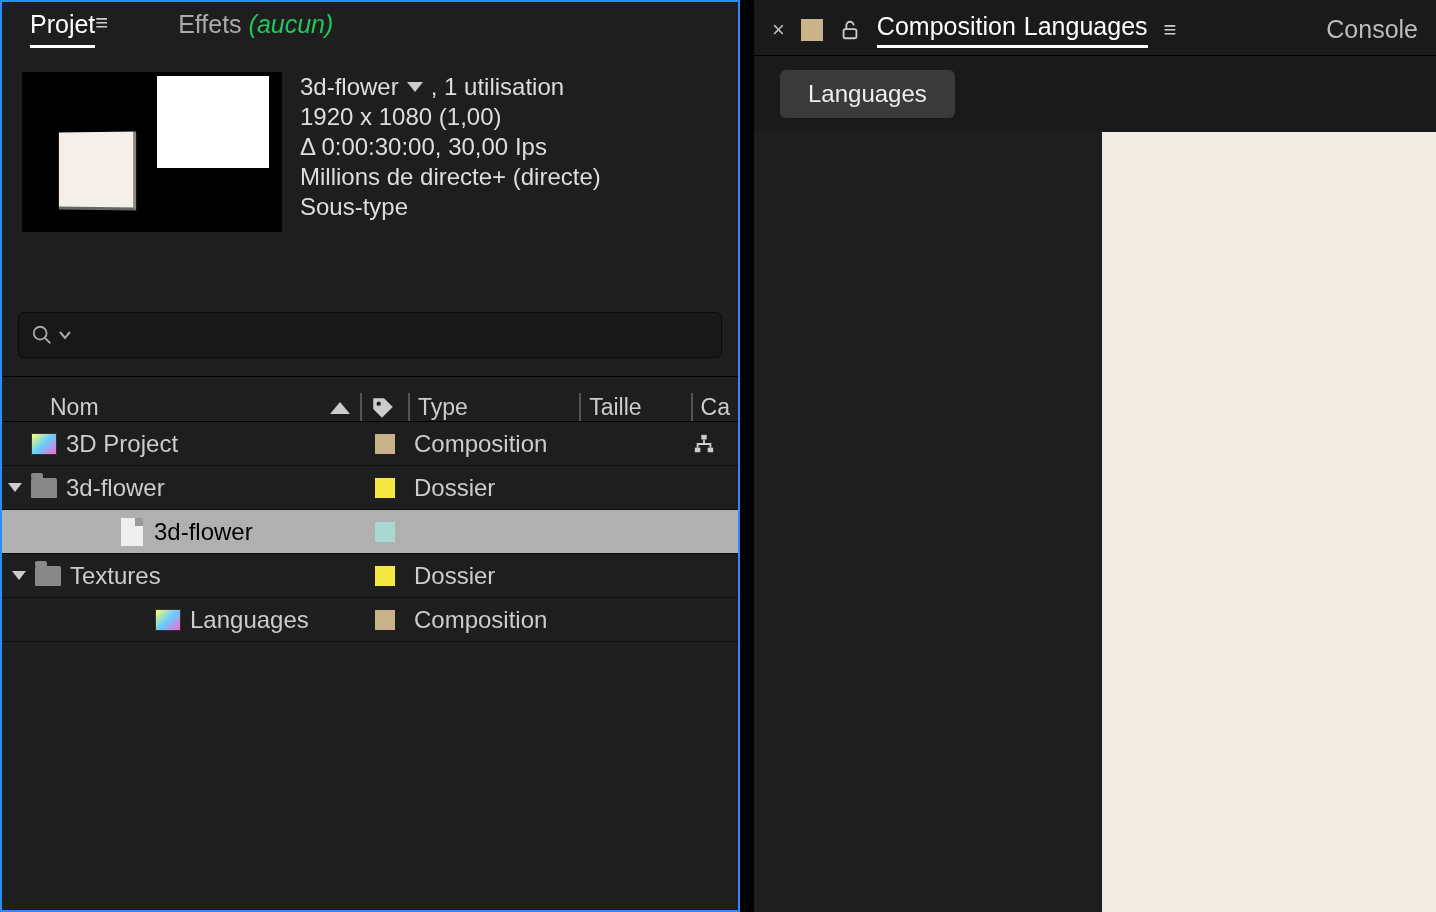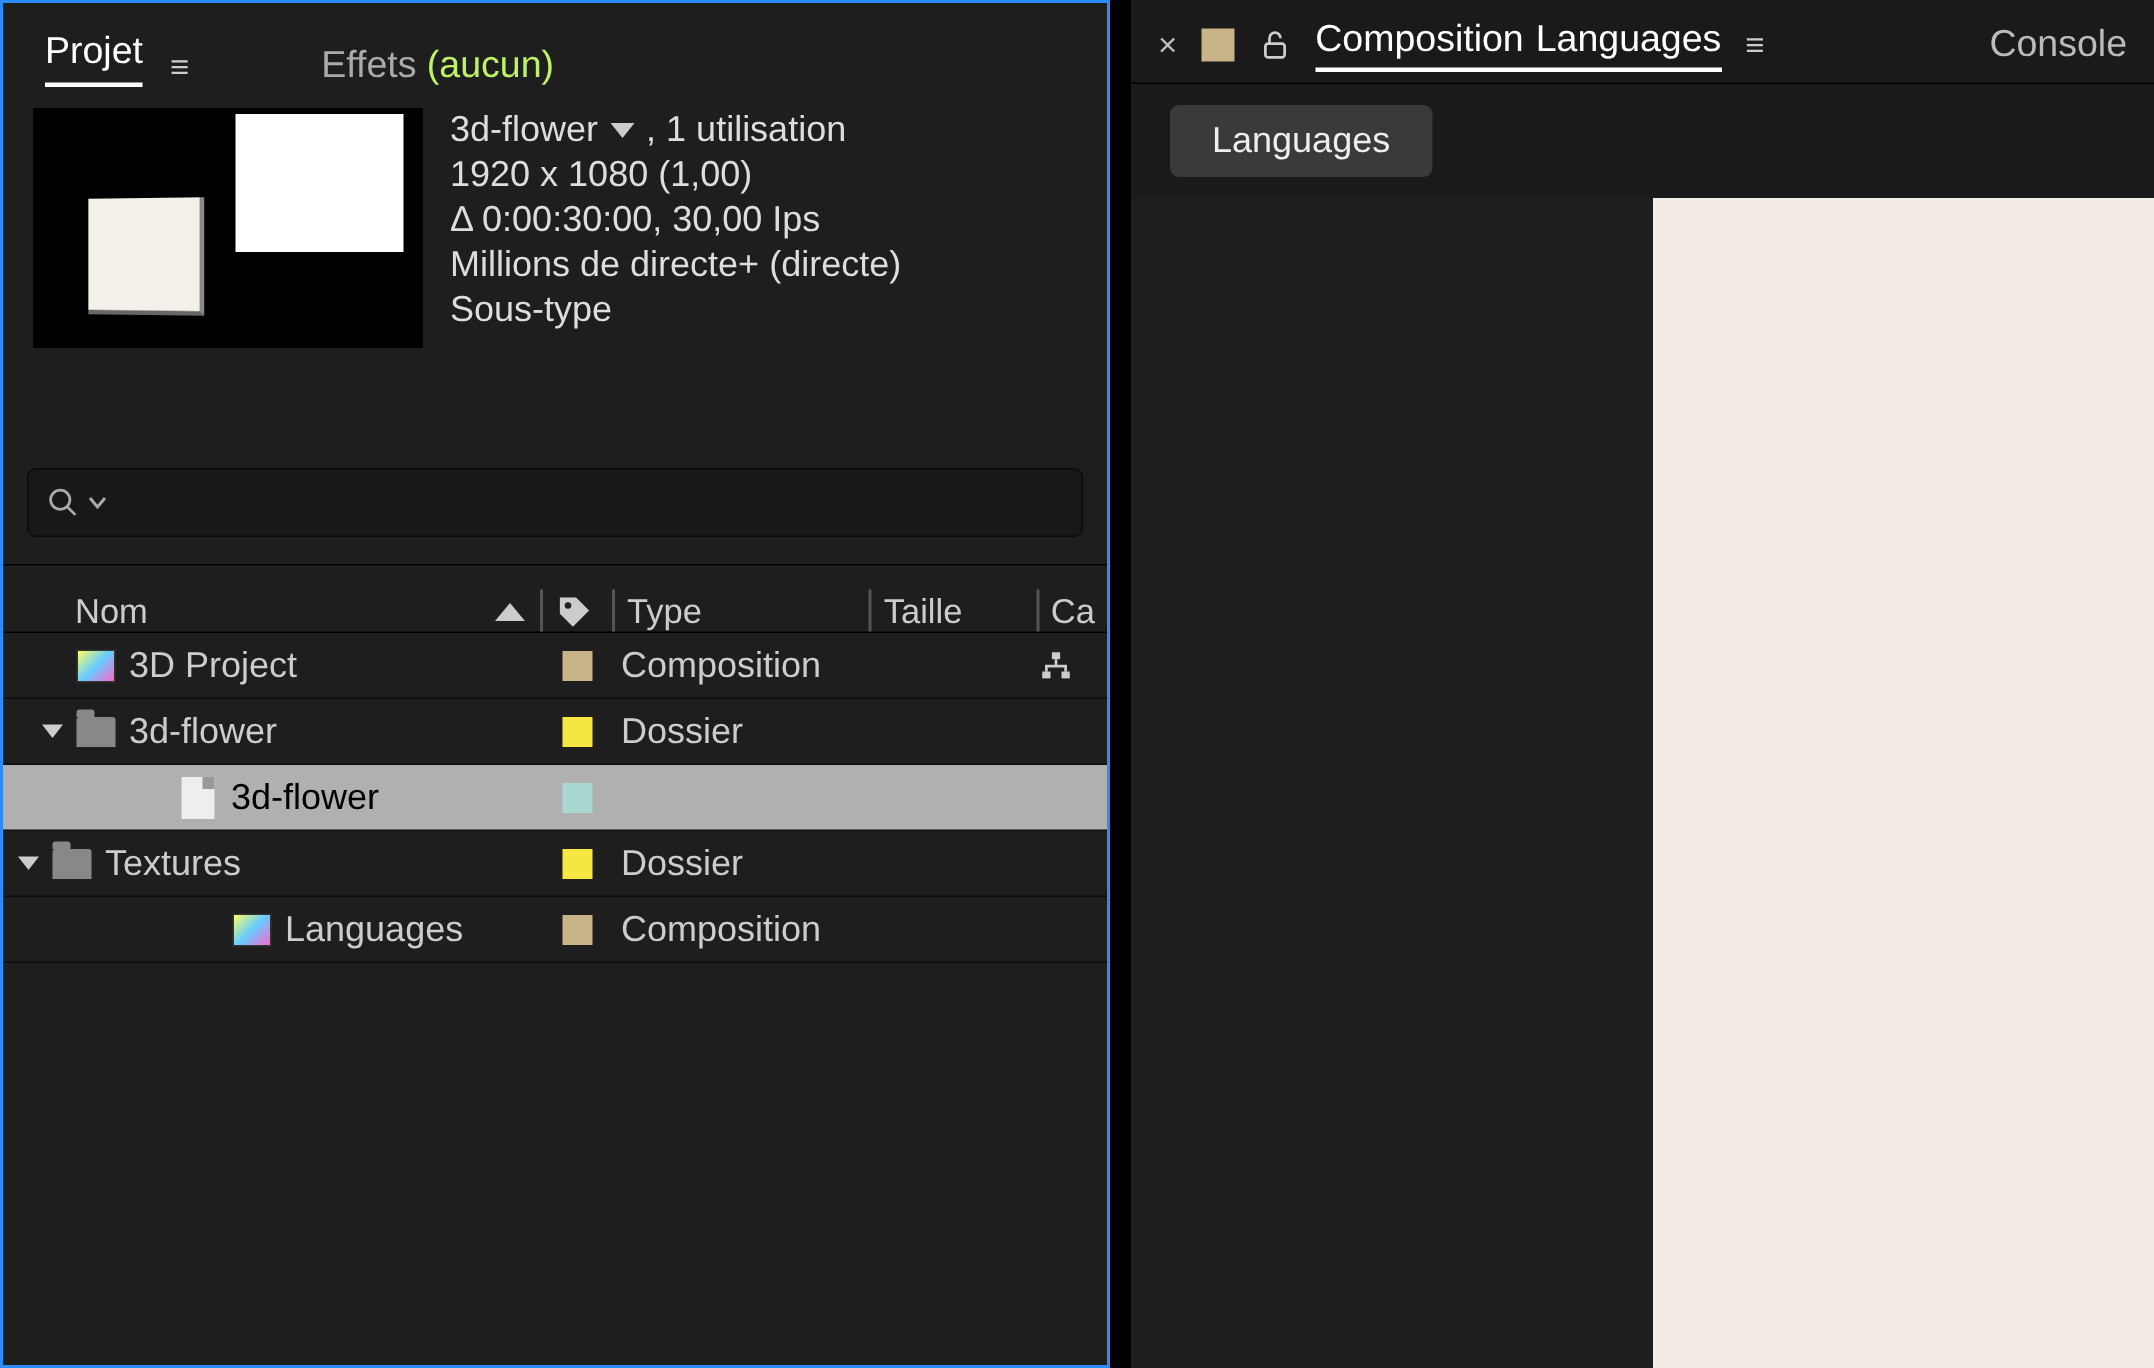--- a/index.html
+++ b/index.html
@@ -24,23 +24,22 @@
     flex: 1;
     height: 100%;
     background: #1a1a1a;
     display: flex;
     flex-direction: column;
     margin-left: 14px;
   }
   
   .tabs-left {
     display: flex;
-    align-items: flex-end;
+    align-items: flex-start;
     padding: 8px 20px 0 28px;
-    gap: 18px;
     height: 56px;
   }
   .tab {
     font-size: 25px;
     color: #ddd;
     padding-bottom: 6px;
   }
   .tab.active {
     color: #fff;
     border-bottom: 3px solid #fff;
@@ -48,21 +47,21 @@
   .tab-menu {
     font-size: 22px;
     color: #ccc;
     cursor: pointer;
   }
   .tab-effects {
     margin-left: 70px;
     font-size: 25px;
     color: #aaa;
   }
-  .tab-effects .suffix { color: #bef264; }
+  .tab-effects .suffix { color: #22c55e; font-style: italic; }
   
   .preview-area {
     display: flex;
     padding: 14px 20px 10px 20px;
     gap: 18px;
   }
   .thumb {
     width: 260px;
     height: 160px;
     background: #000;
@@ -151,21 +150,21 @@
   }
   .row.selected { background: #b0b0b0; color:#000; }
   .row.selected .cell-type-wrap { background:#5e5e5e; color:#ddd; }
   .cell-name {
     width: 360px;
     display:flex;
     align-items:center;
     gap: 8px;
     padding-left: 10px;
   }
-  .indent1 { padding-left: 26px; }
+  .indent1 { padding-left: 6px; }
   .indent2 { }
   .indent3 { padding-left: 94px; }
   .indent4 { padding-left: 130px; }
   .chev {
     width:0;height:0;
     border-left:7px solid transparent;
     border-right:7px solid transparent;
     border-top:9px solid #ccc;
     flex-shrink:0;
   }

